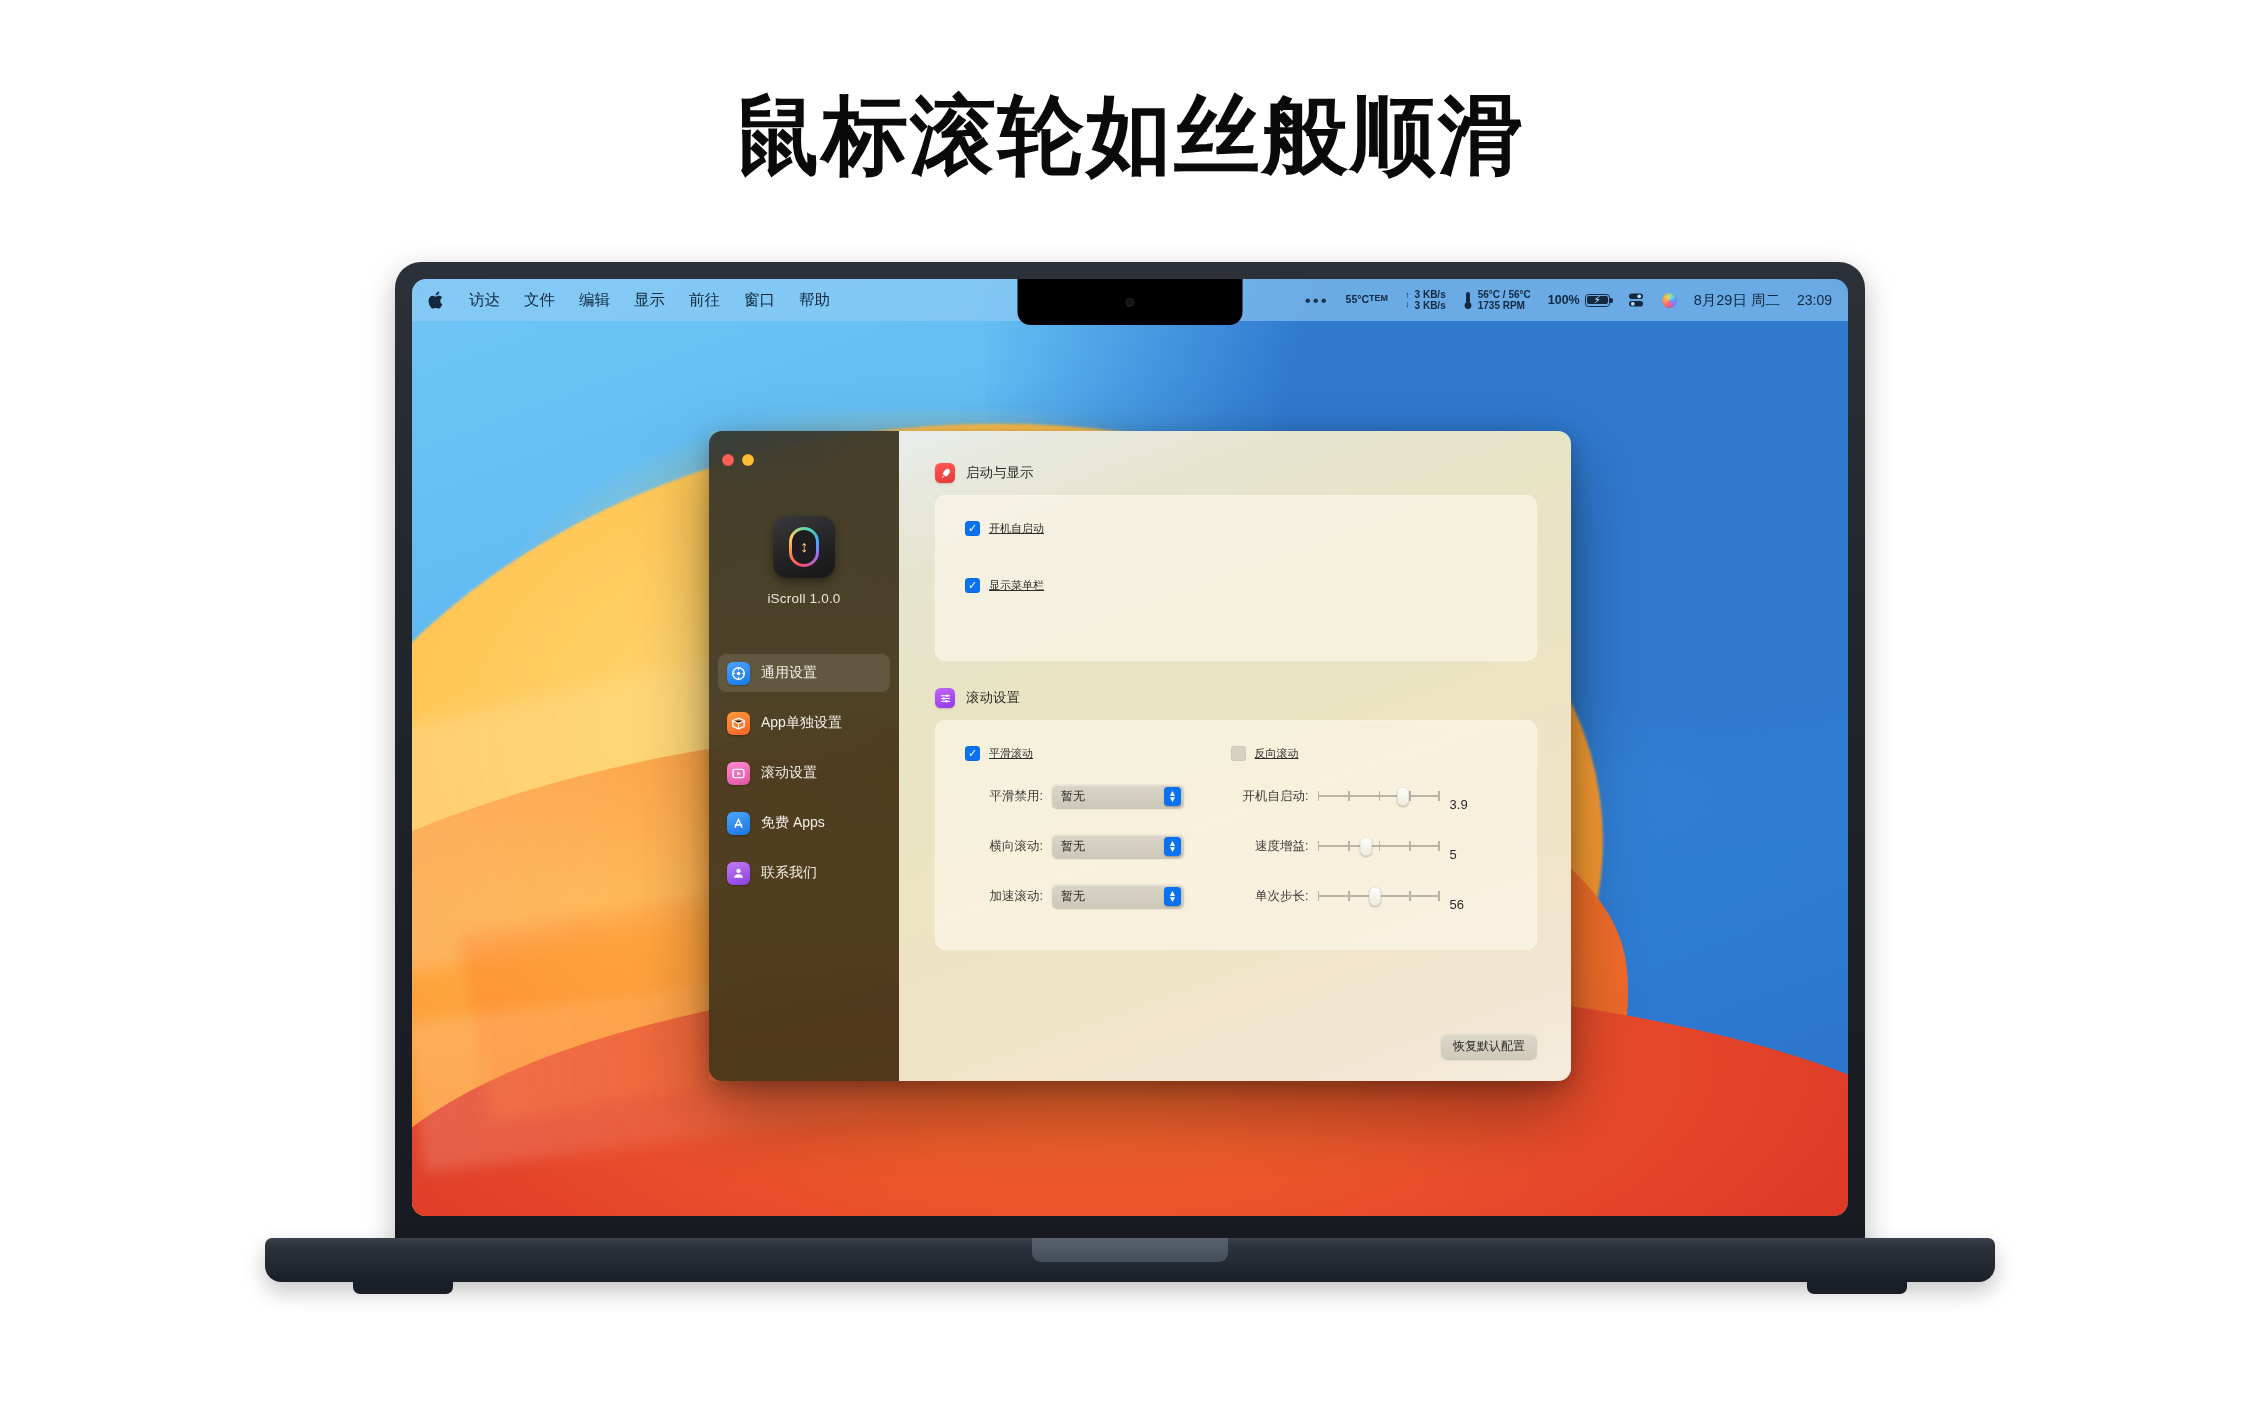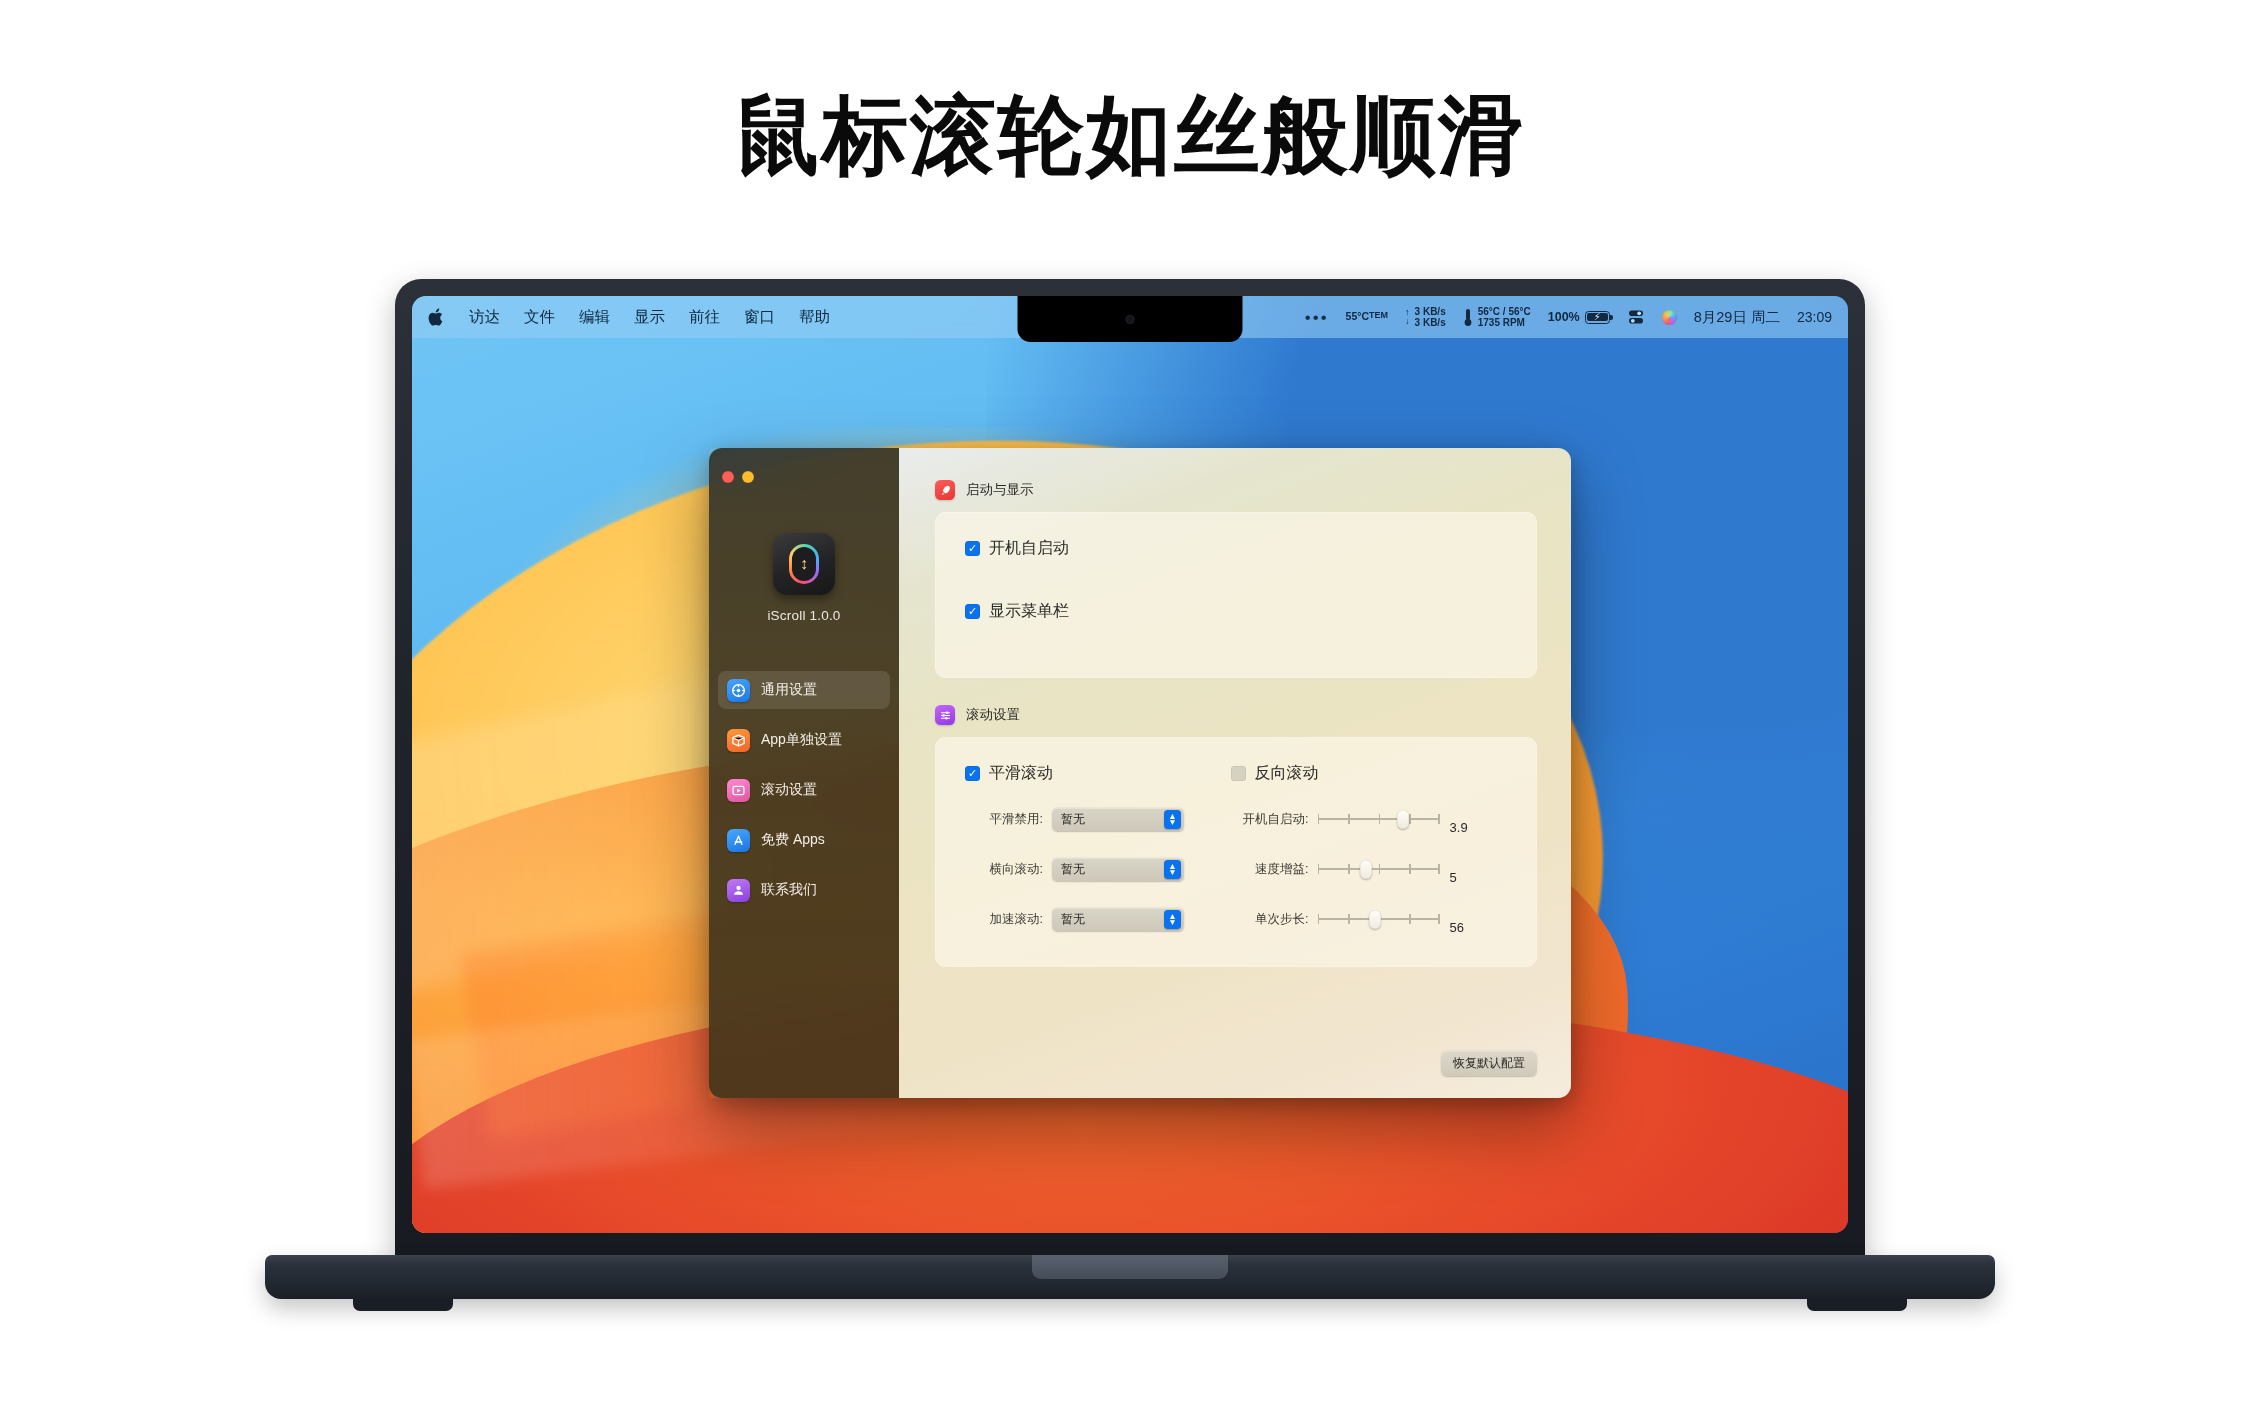--- a/index.html
+++ b/index.html
@@ -15,21 +15,21 @@
   .headline {
     position:absolute; top:88px; left:0; width:2260px;
     text-align:center;
     font-size:86px; line-height:1.1;
     font-weight:700; color:#0a0a0a;
     letter-spacing:2px;
     font-family:"DejaVu Sans","Liberation Sans",sans-serif;
   }
 
   
-  .laptop { position:absolute; left:395px; top:279px; width:1470px; height:1040px; }
+  .laptop { position:absolute; left:395px; top:262px; width:1470px; height:1040px; }
 
   .lid {
     position:absolute; left:0; top:0; width:1470px; height:988px;
     background:linear-gradient(180deg,#2c3038 0%,#20242b 40%,#171a20 100%);
     border-radius:26px 26px 10px 10px;
     box-shadow:0 10px 30px rgba(0,0,0,0.25);
     padding:17px 17px 34px 17px;
   }
   .lid-inner {
     position:relative; width:100%; height:100%;
@@ -218,21 +218,21 @@
   .sec-gap { height:27px; }
 
   .cb-row { display:flex; align-items:center; gap:9px; }
   .cb {
     width:15px; height:15px; border-radius:3.5px; flex:0 0 15px;
     display:flex; align-items:center; justify-content:center;
   }
   .cb.on { background:#0a72ef; box-shadow:inset 0 0 0 0.5px rgba(0,0,0,0.12); }
   .cb.off { background:rgba(170,168,155,0.42); box-shadow:inset 0 0 0 0.5px rgba(0,0,0,0.1); }
   .cb .tick { color:#fff; font-size:11px; line-height:1; font-weight:700; }
-  .cb-label { font-size:16px; color:#2b2b29; }
+  .cb-label { font-size:11px; color:#2b2b29;text-decoration:underline; }
   .cb-spacer { height:42px; }
 
   .two-col { display:flex; margin-top:0; }
   .col-l { width:49%; }
   .col-r { width:51%; }
 
   .field-row { display:flex; align-items:center; gap:9px; height:30px; margin-top:20px; }
   .field-label { font-size:12.5px; color:#3a3a36; width:78px; text-align:right; white-space:nowrap; }
   .select {
     width:132px; height:23px; border-radius:5px;

